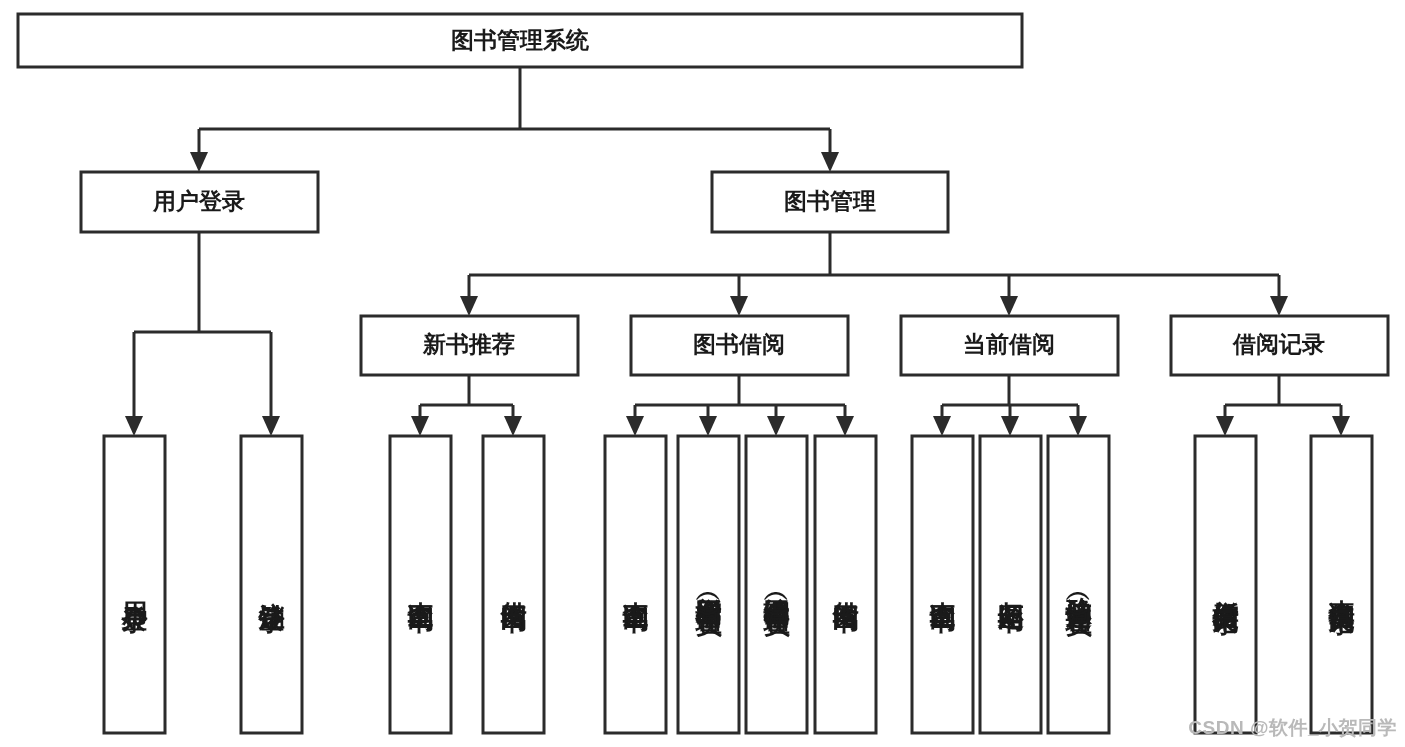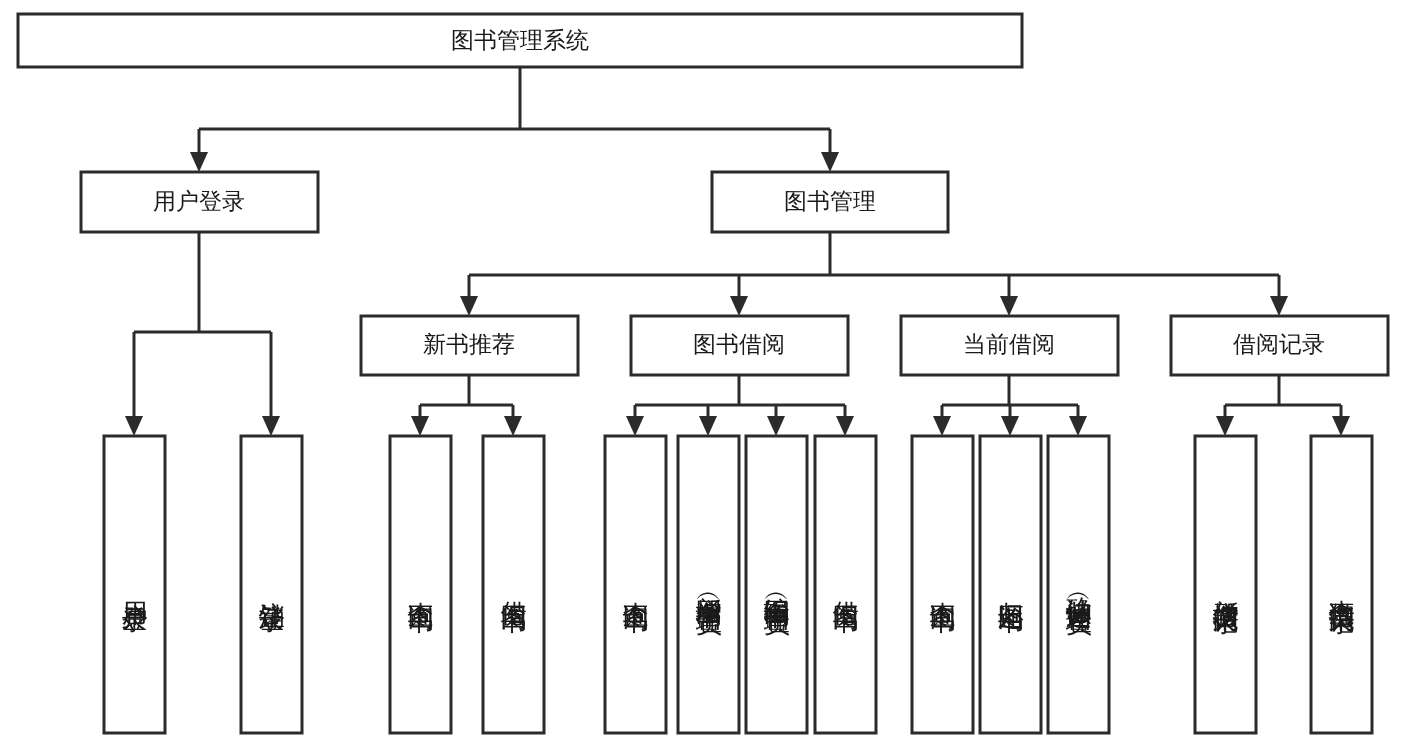--- a/index.html
+++ b/index.html
@@ -11,20 +11,21 @@
     width: 1405px;
     height: 747px;
     font-family: "Liberation Sans", "DejaVu Sans", sans-serif;
     overflow: hidden;
     position: relative;
   }
   #diagram-root {
     position: relative;
     width: 1405px;
     height: 747px;
+    font-weight: bold;
   }
   svg#flow-svg {
     position: absolute;
     left: 0;
     top: 0;
     width: 1405px;
     height: 747px;
   }
   .node-box {
     fill: #ffffff;
@@ -249,13 +250,14 @@
     <span class="leaf-label">确认归还（管理员）</span>
   </div>
 
   <div class="leaf-label-wrap" style="left:1195px; top:436px; width:61px; height:297px;">
     <span class="leaf-label">新增借阅记录</span>
   </div>
   <div class="leaf-label-wrap" style="left:1311px; top:436px; width:61px; height:297px;">
     <span class="leaf-label">查询借阅记录</span>
   </div>
 
+  <div class="watermark">CSDN @软件_小贺同学</div>
 </div>
 
 </body></html>

